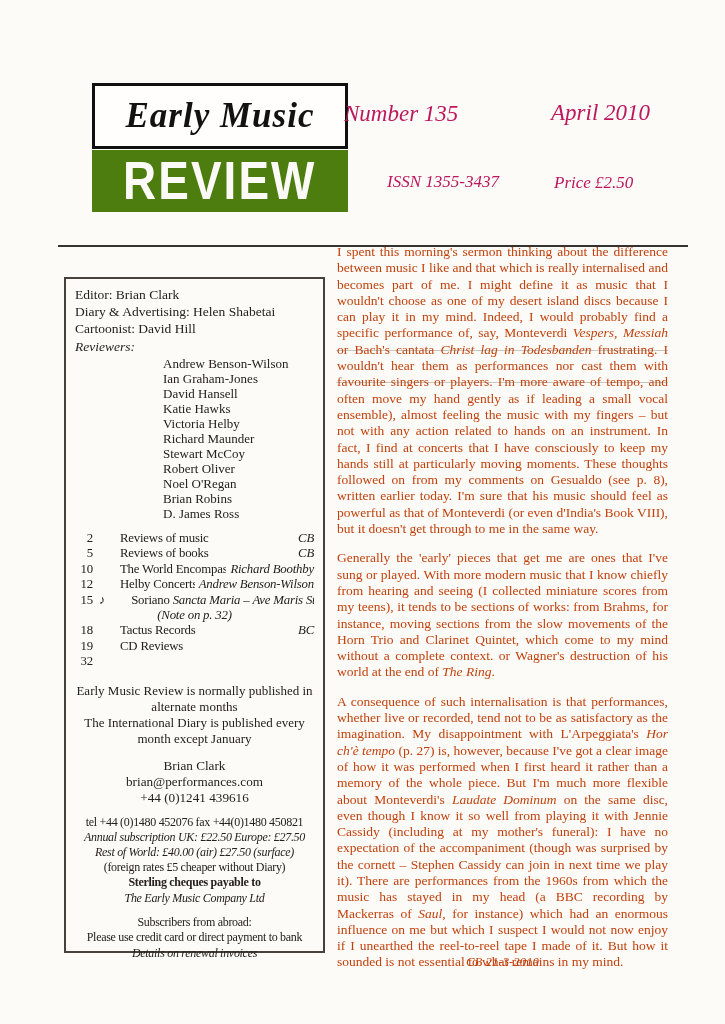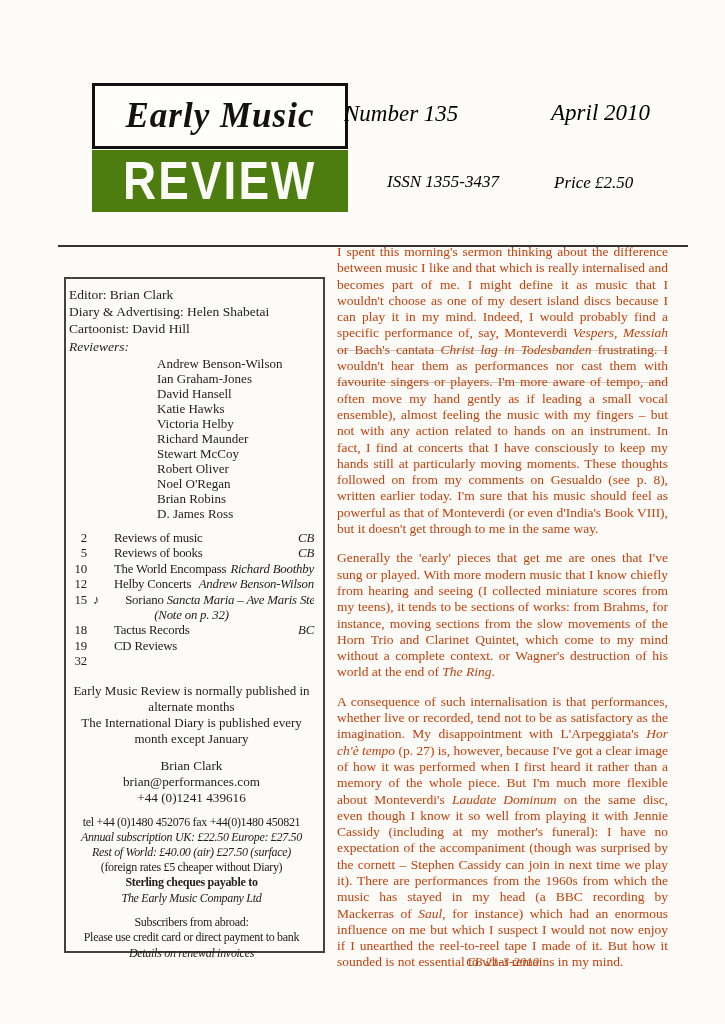--- a/index.html
+++ b/index.html
@@ -22,35 +22,35 @@
   }
   .logo-bottom{
     background:#4d7c0f;height:62px;margin-top:1px;
     display:flex;align-items:center;justify-content:center;
   }
   .logo-bottom span{
     color:#fbfaf7;font-family:"Liberation Sans","DejaVu Sans",sans-serif;
     font-weight:bold;font-size:45px;letter-spacing:2px;
     transform:scaleY(1.18) scaleX(1.02);
   }
-  .mast-line{position:absolute;font-style:italic;color:#000000;white-space:nowrap;}
+  .mast-line{position:absolute;font-style:italic;color:#be185d;white-space:nowrap;}
   .issue-number{left:344px;top:101px;font-size:23px;}
   .issue-date{left:551px;top:100px;font-size:23px;}
   .issn{left:387px;top:172px;font-size:17px;}
   .price{left:554px;top:173px;font-size:17px;}
   .head-rule{position:absolute;left:58px;top:245px;width:630px;height:2px;background:#36322d;}
   
   .artifact{position:absolute;height:1px;background:rgba(70,60,48,0.28);}
   .artifact.a1{left:336px;top:350px;width:332px;}
   .artifact.a2{left:336px;top:382px;width:332px;}
   
   .info-box{
     position:absolute;left:64px;top:277px;width:261px;height:676px;
     border:2px solid #46413a;
-    padding:7px 9px 4px 3px;box-sizing:border-box;
+    padding:7px 9px 4px 9px;box-sizing:border-box;
     font-size:13.5px;line-height:17px;
   }
   .staff-line{white-space:nowrap;}
   .reviewers-label{font-style:italic;margin-top:1px;}
   .reviewer-list{margin-top:1px;}
   .reviewer-list div{margin-left:88px;line-height:15px;font-size:13px;white-space:nowrap;}
   .toc{margin-top:10px;font-size:12.8px;letter-spacing:-0.2px;}
   .toc-row{display:flex;line-height:15.4px;white-space:nowrap;}
   .toc-num{width:18px;text-align:right;margin-right:6px;flex:none;}
   .toc-icon{margin-right:5px;flex:none;}

